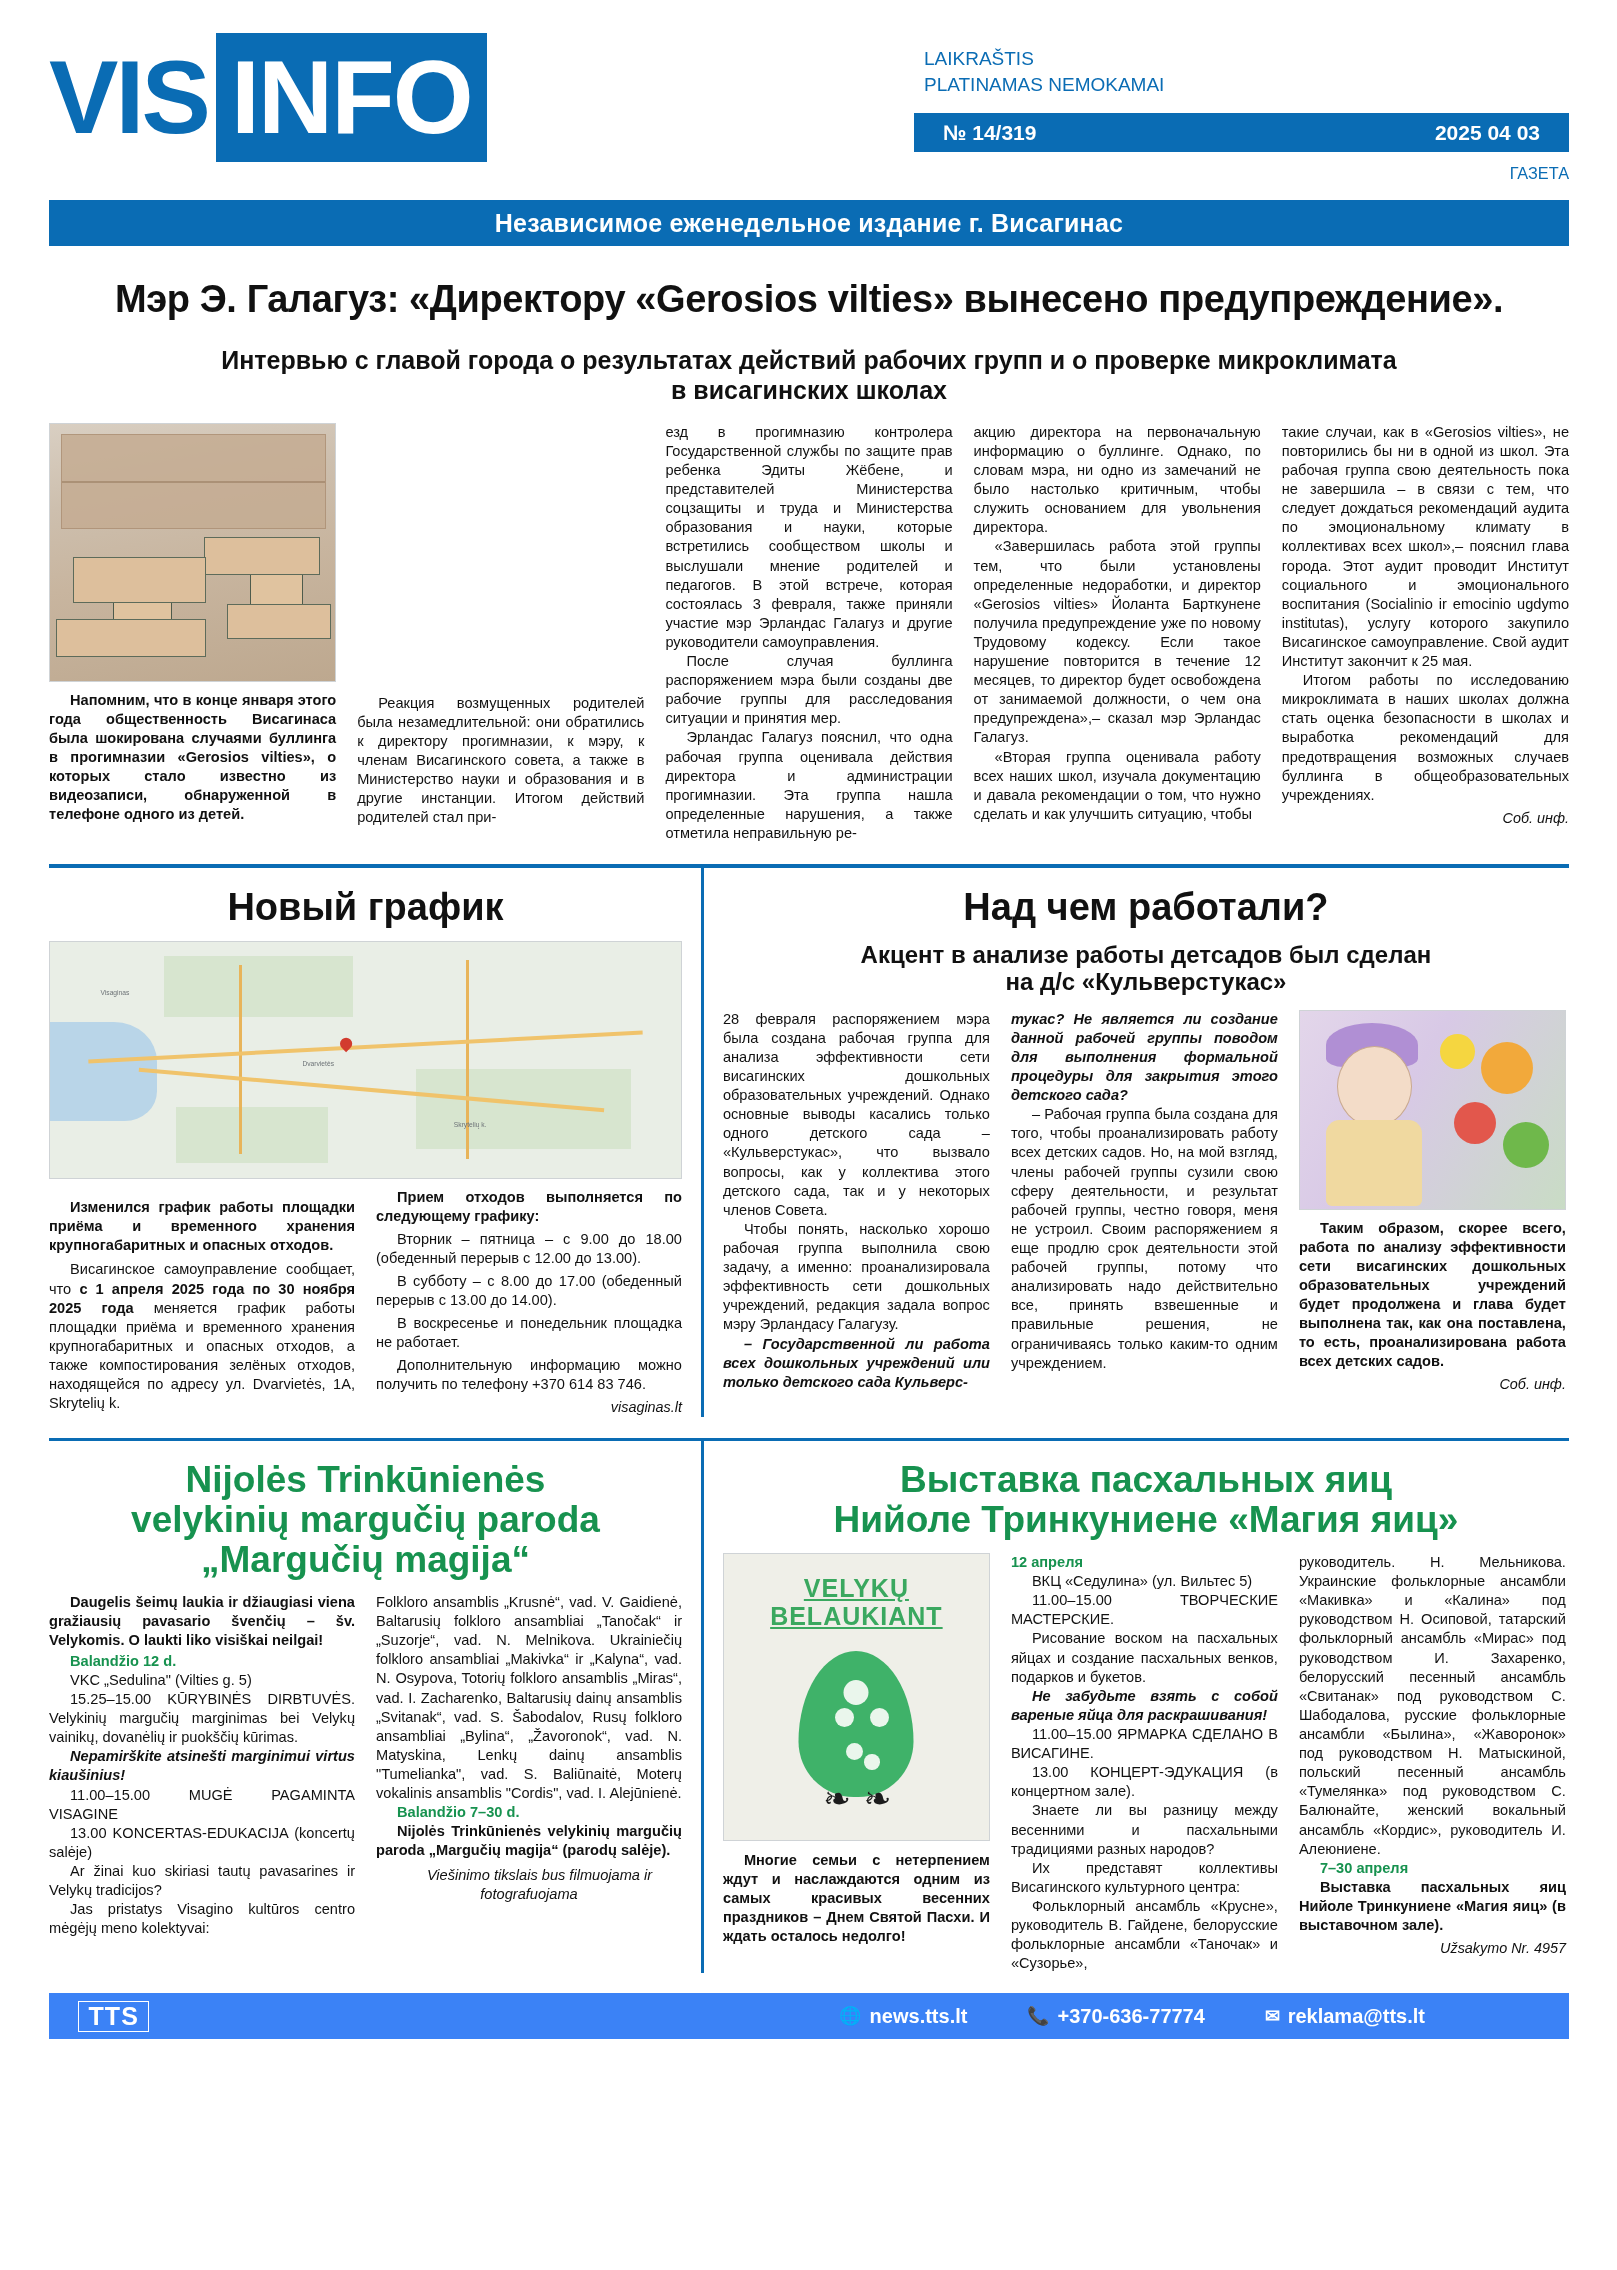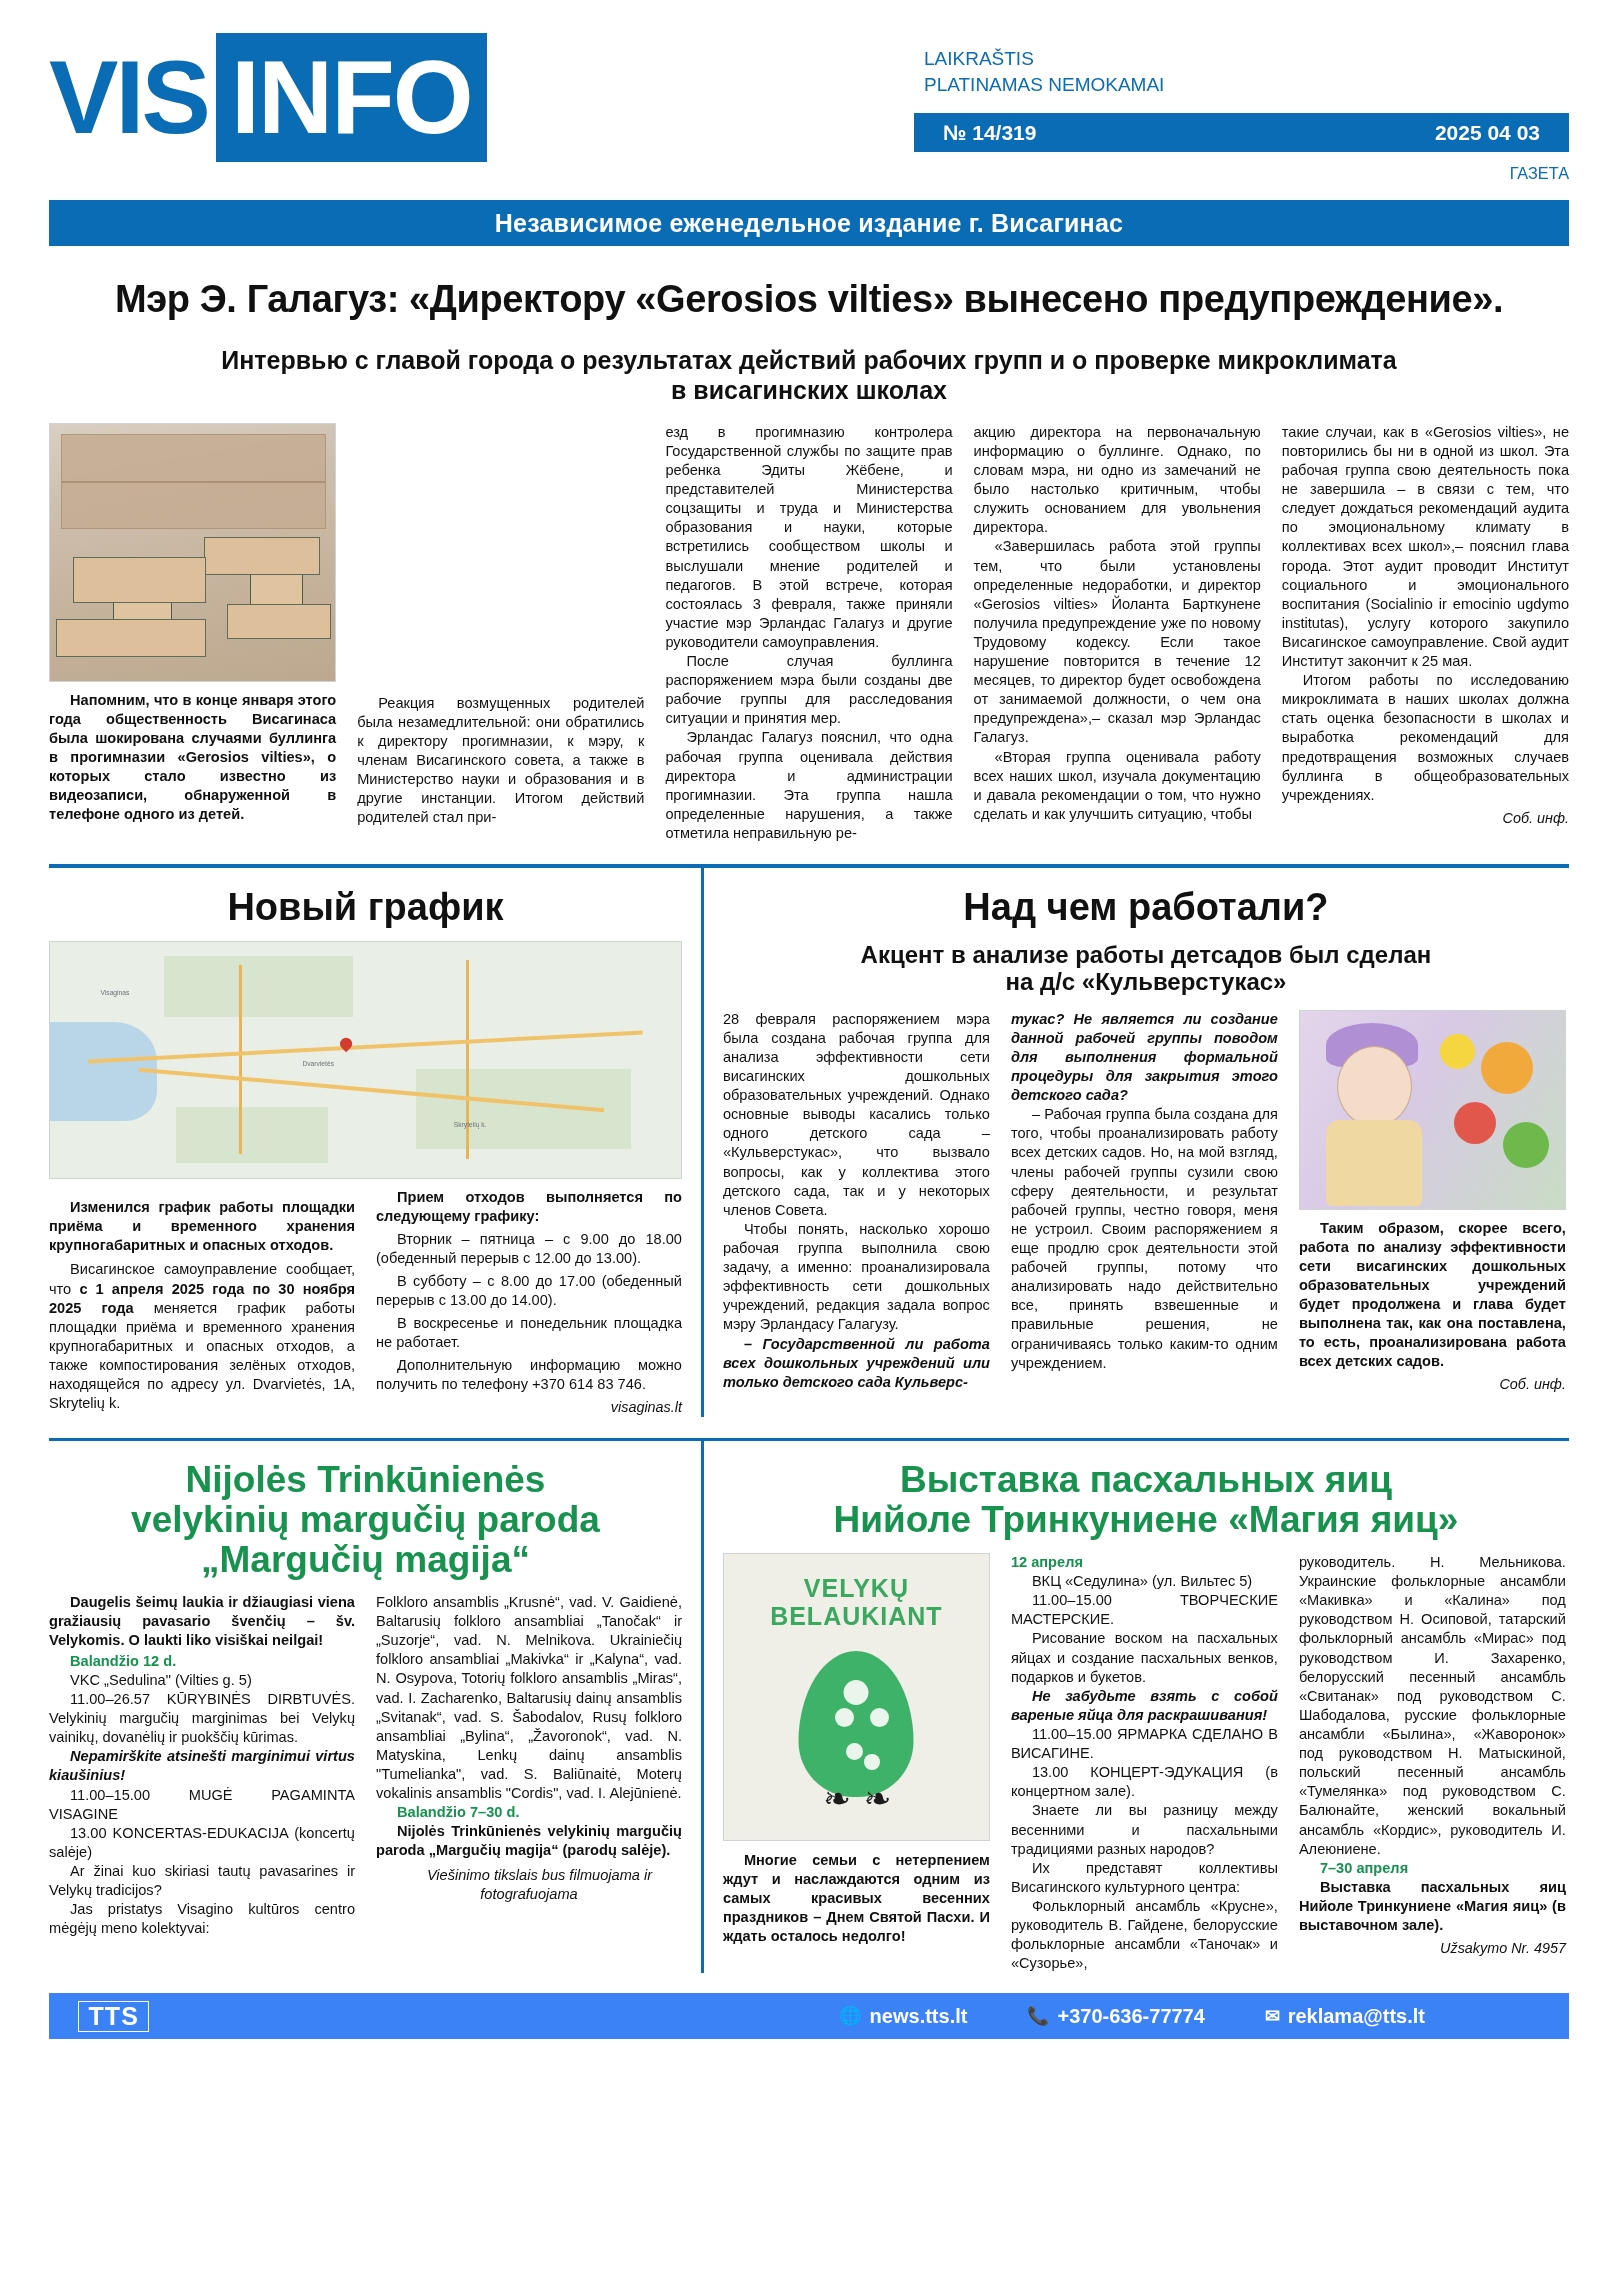--- a/index.html
+++ b/index.html
@@ -131,21 +131,21 @@
   .sec3-left{width:634px;}
   .sec3-right{width:863px;}
   .green-title{
     color:#17924f;text-align:center;font-weight:bold;font-size:37px;line-height:1.08;margin:19px 0 13.4px;
   }
   .green-date{color:#17924f;font-weight:bold;}
   .egg-poster{
     width:100%;height:288px;border:1px solid #cfd3d6;box-sizing:border-box;
     background:#efefe8;position:relative;overflow:hidden;
   }
-  .egg-poster .t{position:absolute;top:7%;left:0;width:100%;text-align:center;color:#3aa85f;font-weight:bold;font-size:25px;line-height:1.12;letter-spacing:1px;}
+  .egg-poster .t{position:absolute;top:7%;left:0;width:100%;text-align:center;color:#3aa85f;font-weight:bold;font-size:25px;line-height:1.12;letter-spacing:1px;text-decoration:underline;}
   .egg-poster .egg{
     position:absolute;left:50%;top:34%;transform:translateX(-50%);
     width:115px;height:146px;border-radius:50% 50% 48% 48%/62% 62% 38% 38%;
     background:#3fb269;
   }
   .egg-poster .fl{position:absolute;background:#eaf6ec;border-radius:50%;}
   .egg-poster .f1{left:50%;top:44%;width:25px;height:25px;transform:translateX(-50%);}
   .egg-poster .f2{left:42%;top:54%;width:19px;height:19px;}
   .egg-poster .f3{left:55%;top:54%;width:19px;height:19px;}
   .egg-poster .f4{left:46%;top:66%;width:17.3px;height:17.3px;}
@@ -317,21 +317,21 @@
       <h2 class="green-title">
         <div>Nijolės Trinkūnienės</div>
         <div>velykinių margučių paroda</div>
         <div>„Margučių magija“</div>
       </h2>
       <div class="sub-cols">
         <div class="col" style="width:306px">
           <div class="cap-bold" style="margin-top:0">Daugelis šeimų laukia ir džiaugiasi viena gražiausių pavasario švenčių – šv. Velykomis. O laukti liko visiškai neilgai!</div>
           <p style="margin-top:1.9px" class="green-date">Balandžio 12 d.</p>
           <p>VKC „Sedulina" (Vilties g. 5)</p>
-          <p>11.00–26.57 KŪRYBINĖS DIRBTUVĖS. Velykinių margučių marginimas bei Velykų vainikų, dovanėlių ir puokščių kūrimas.</p>
+          <p>15.25–15.00 KŪRYBINĖS DIRBTUVĖS. Velykinių margučių marginimas bei Velykų vainikų, dovanėlių ir puokščių kūrimas.</p>
           <p style="font-style:italic;font-weight:bold">Nepamirškite atsinešti marginimui virtus kiaušinius!</p>
           <p>11.00–15.00 MUGĖ PAGAMINTA VISAGINE</p>
           <p>13.00 KONCERTAS-EDUKACIJA (koncertų salėje)</p>
           <p>Ar žinai kuo skiriasi tautų pavasarines ir Velykų tradicijos?</p>
           <p>Jas pristatys Visagino kultūros centro mėgėjų meno kolektyvai:</p>
         </div>
         <div class="col" style="width:306px">
           <p class="noind">Folkloro ansamblis „Krusnė“, vad. V. Gaidienė, Baltarusių folkloro ansambliai „Tanočak“ ir „Suzorje“, vad. N. Melnikova. Ukrainiečių folkloro ansambliai „Makivka“ ir „Kalyna“, vad. N. Osypova, Totorių folkloro ansamblis „Miras“, vad. I. Zacharenko, Baltarusių dainų ansamblis „Svitanak“, vad. S. Šabodalov, Rusų folkloro ansambliai „Bylina“, „Žavoronok“, vad. N. Matyskina, Lenkų dainų ansamblis "Tumelianka", vad. S. Baliūnaitė, Moterų vokalinis ansamblis "Cordis", vad. I. Alejūnienė.</p>
           <p class="green-date">Balandžio 7–30 d.</p>
           <p style="font-weight:bold">Nijolės Trinkūnienės velykinių margučių paroda „Margučių magija“ (parodų salėje).</p>

